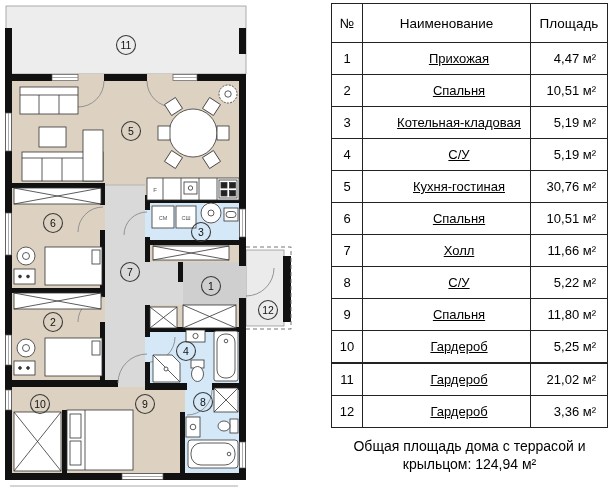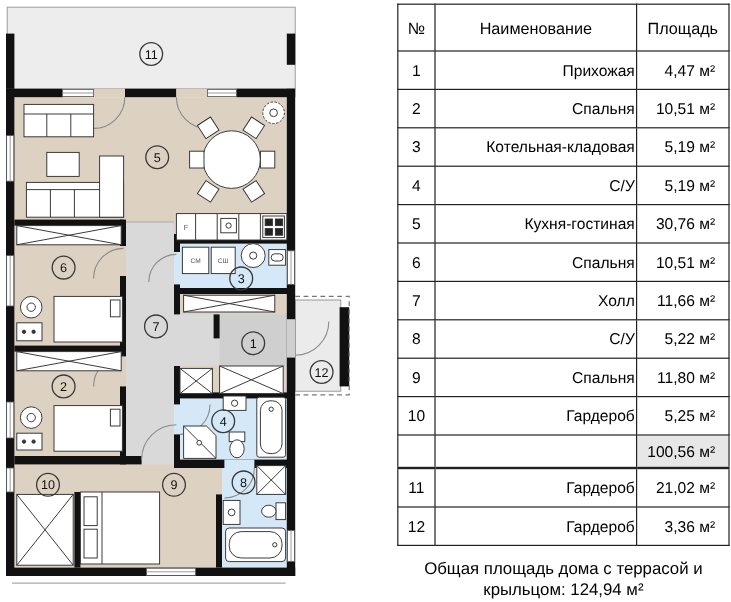--- a/index.html
+++ b/index.html
@@ -7,21 +7,21 @@
   .stage{position:relative;width:609px;height:502px;overflow:hidden;background:#fff;}
   .plan{position:absolute;left:0;top:0;}
   svg text{font-family:"Liberation Sans",sans-serif;}
   .right{position:absolute;left:331px;top:3px;width:277px;}
   table{border-collapse:collapse;width:276px;table-layout:fixed;font-size:13px;}
   th,td{border:1px solid #222;overflow:hidden;white-space:nowrap;}
   th{font-weight:400;font-size:13.5px;height:36px;text-align:center;}
   td{height:29px;}
   tr.sum td{height:24px;}
   .c-num{text-align:center;}
-  .c-name{text-align:right;padding-left:26px;}
+  .c-name{text-align:center;padding-left:26px;text-decoration:underline;}
   .c-area{text-align:right;padding-right:11px;}
   .shaded{background:#e7e7e7;}
   tr.thick td{border-top:2px solid #222;}
   .caption{margin-top:9px;text-align:center;font-size:14px;line-height:18px;}
   .caption .inner{width:252px;margin:0 auto;}
 </style>
 </head>
 <body>
 
 <div class="stage">
@@ -415,25 +415,20 @@
       <tr>
             <td class="c-num">9</td>
             <td class="c-name">Спальня</td>
             <td class="c-area">11,80 м²</td>
           </tr>
       <tr>
             <td class="c-num">10</td>
             <td class="c-name">Гардероб</td>
             <td class="c-area">5,25 м²</td>
           </tr>
-      <tr class="sum">
-            <td></td>
-            <td></td>
-            <td class="c-area shaded">100,56 м²</td>
-          </tr>
       <tr class="thick">
             <td class="c-num">11</td>
             <td class="c-name">Гардероб</td>
             <td class="c-area">21,02 м²</td>
           </tr>
       <tr>
             <td class="c-num">12</td>
             <td class="c-name">Гардероб</td>
             <td class="c-area">3,36 м²</td>
           </tr>

